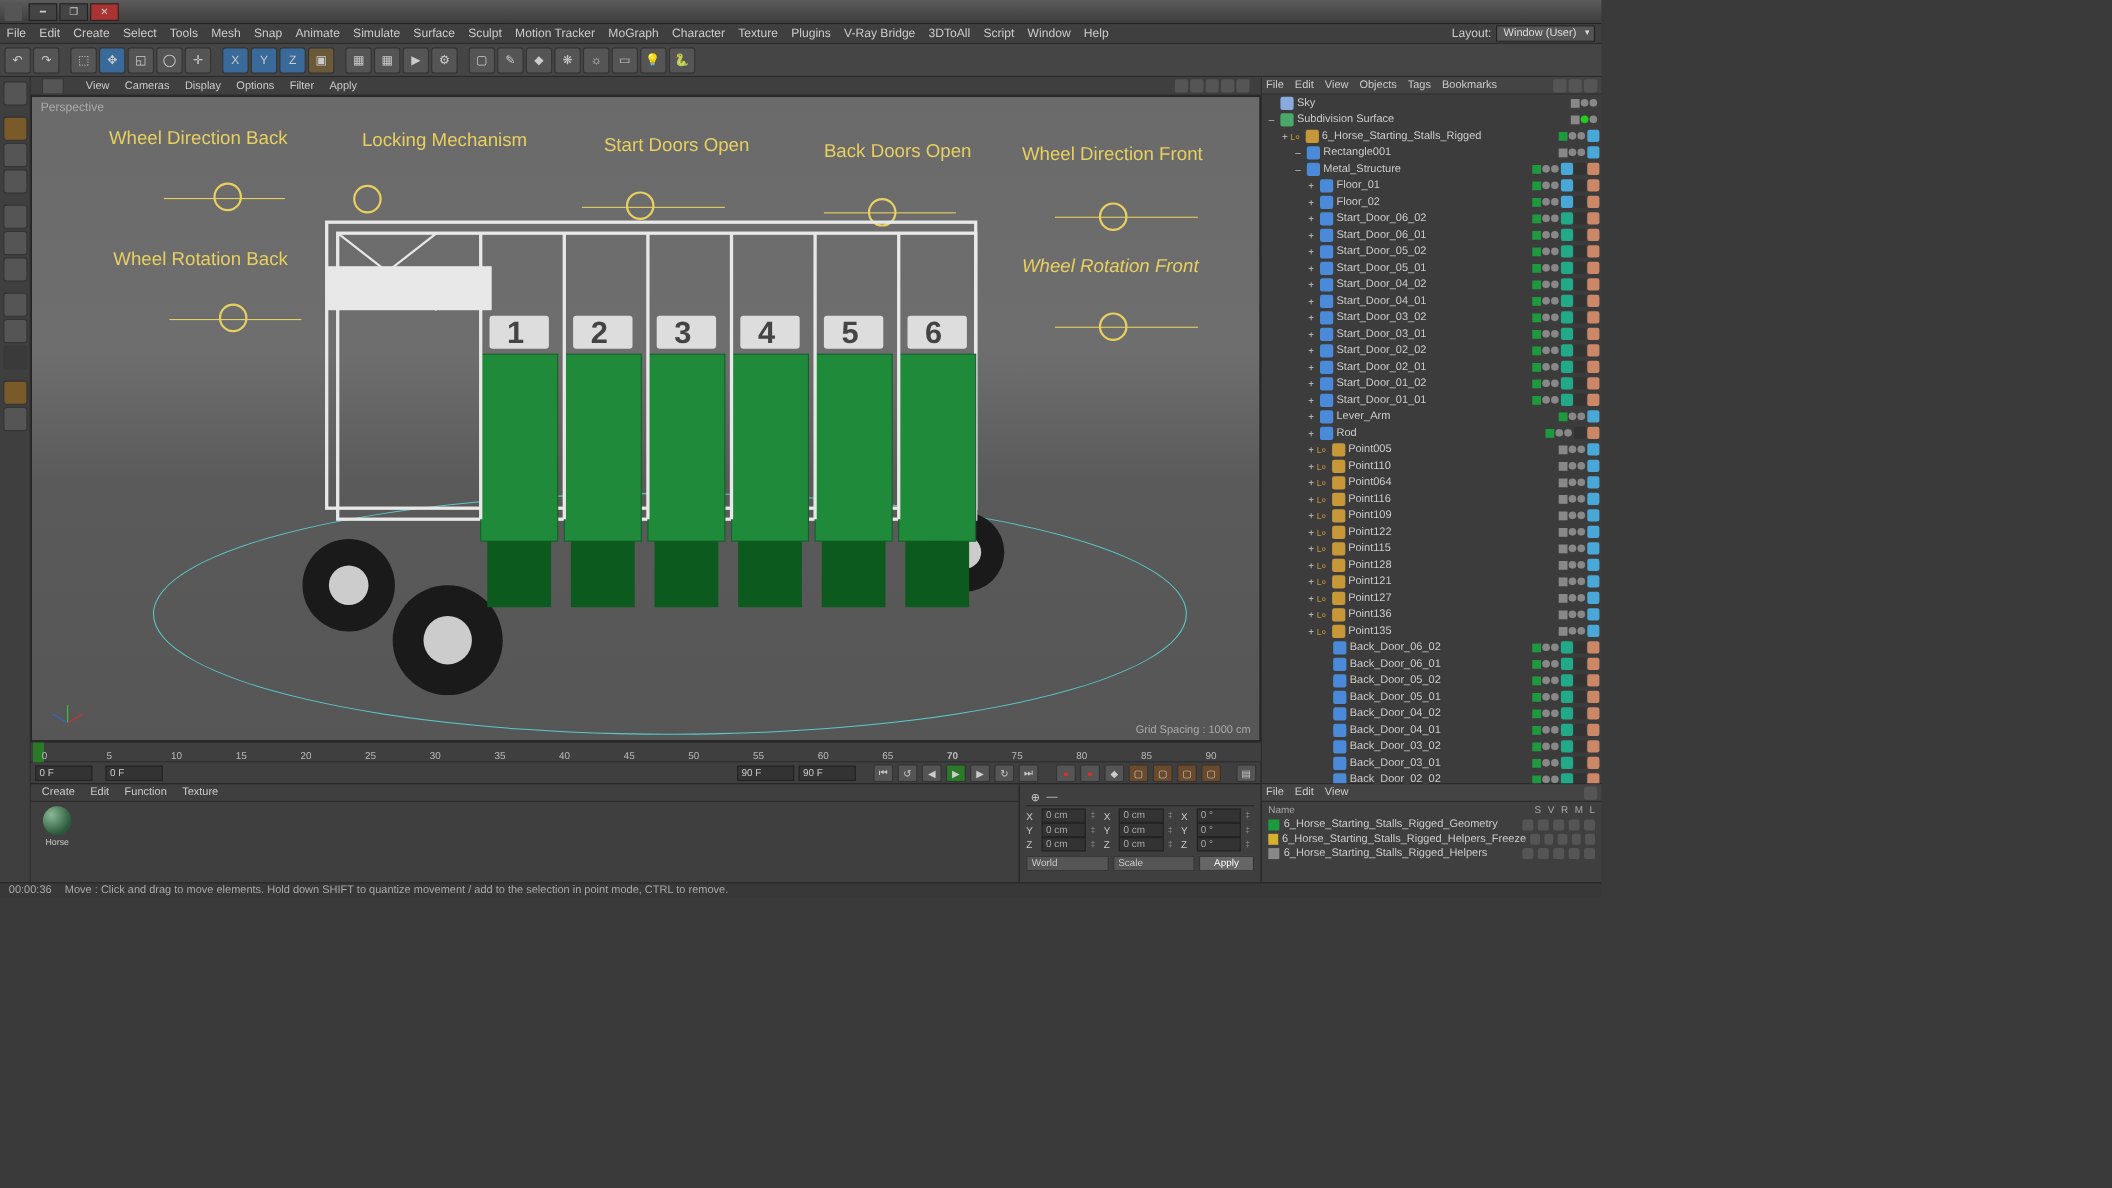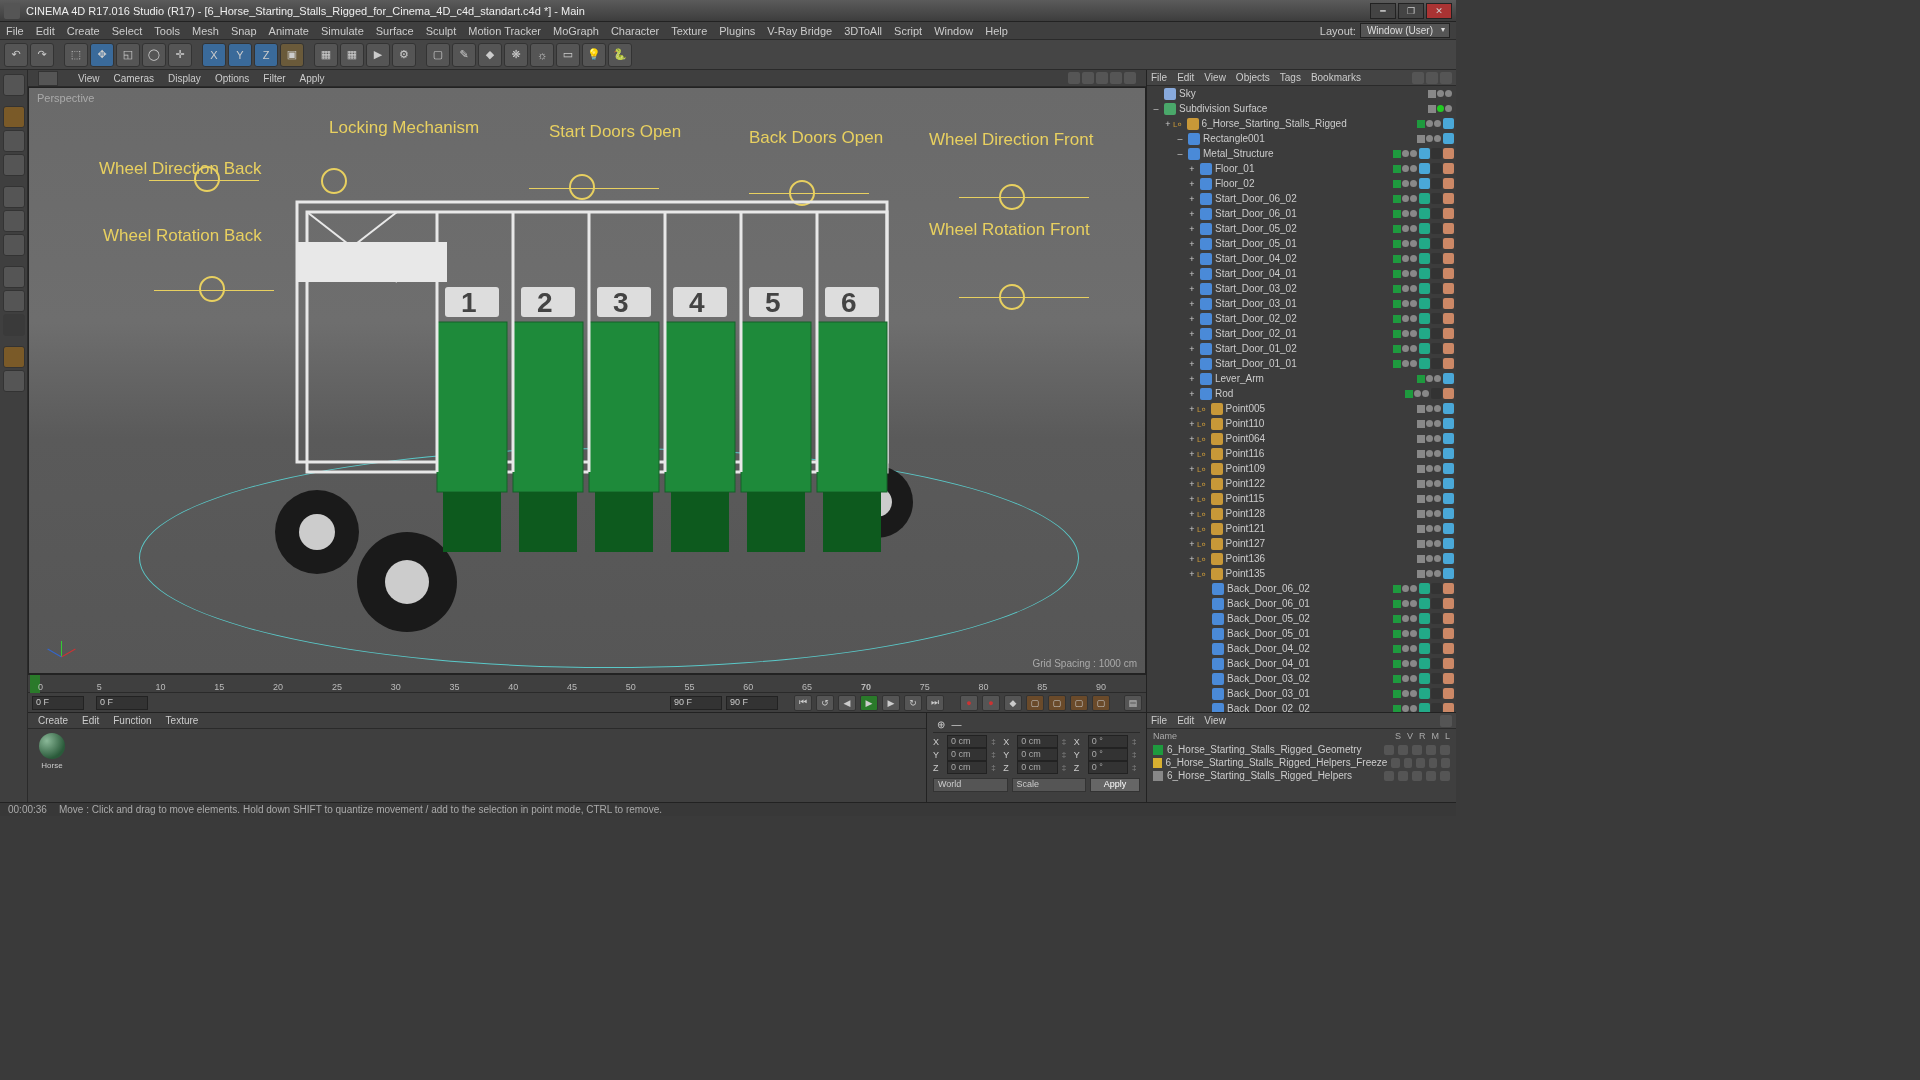--- a/index.html
+++ b/index.html
@@ -123,21 +123,20 @@
   .model-svg circle.tire{ fill:#1a1a1a;}
   .model-svg circle.rim{ fill:#ccc;}
   .model-svg text.num{ font:bold 28px Arial; fill:#444;}
   .ground-curve { position:absolute; border:1px solid #5ac8c8; border-radius:50%; }
 </style>
 </head>
 <body>
 
 <div class="titlebar">
   <div class="icon"></div>
-  <div class="title">CINEMA 4D R17.016 Studio (R17) - [6_Horse_Starting_Stalls_Rigged_for_Cinema_4D_c4d_standart.c4d *] - Main</div>
   <div class="win-btns">
     <div class="win-btn">━</div>
     <div class="win-btn">❐</div>
     <div class="win-btn close">✕</div>
   </div>
 </div>
 
 <div class="menubar" id="menubar">
   <span>File</span>
     <span>Edit</span>
@@ -234,27 +233,27 @@
         <div class="pi"></div>
       </div>
     </div>
 
     <div class="viewport">
       <div class="vp-label">Perspective</div>
       <div class="vp-grid">Grid Spacing : 1000 cm</div>
 
       <div class="ground-curve" style="left:110px; top:360px; width:940px; height:220px;"></div>
 
-      <div class="rig-label" style="left:70px; top:28px;margin-top:43px;">Wheel Direction Back</div>
+      <div class="rig-label" style="left:70px; top:28px;">Wheel Direction Back</div>
       <div class="rig-label" style="left:300px; top:30px;">Locking Mechanism</div>
       <div class="rig-label" style="left:520px; top:34px;">Start Doors Open</div>
       <div class="rig-label" style="left:720px; top:40px;">Back Doors Open</div>
       <div class="rig-label" style="left:900px; top:42px;">Wheel Direction Front</div>
       <div class="rig-label" style="left:74px; top:138px;">Wheel Rotation Back</div>
-      <div class="rig-label" style="left:900px; top:132px;">Wheel Rotation Front</div>
+      <div class="rig-label" style="left:900px; top:144px;font-style:italic;">Wheel Rotation Front</div>
 
       <div class="rig-line" style="left:120px; top:92px; width:110px;"></div>
       <div class="rig-circle" style="left:165px; top:78px;"></div>
       <div class="rig-circle" style="left:292px; top:80px;"></div>
       <div class="rig-circle" style="left:540px; top:86px;"></div>
       <div class="rig-line" style="left:500px; top:100px; width:130px;"></div>
       <div class="rig-circle" style="left:760px; top:92px;"></div>
       <div class="rig-line" style="left:720px; top:105px; width:120px;"></div>
       <div class="rig-circle" style="left:970px; top:96px;"></div>
       <div class="rig-line" style="left:930px; top:109px; width:130px;"></div>

